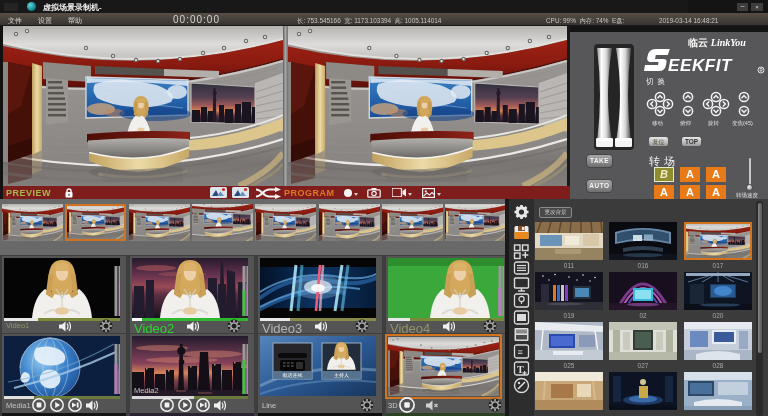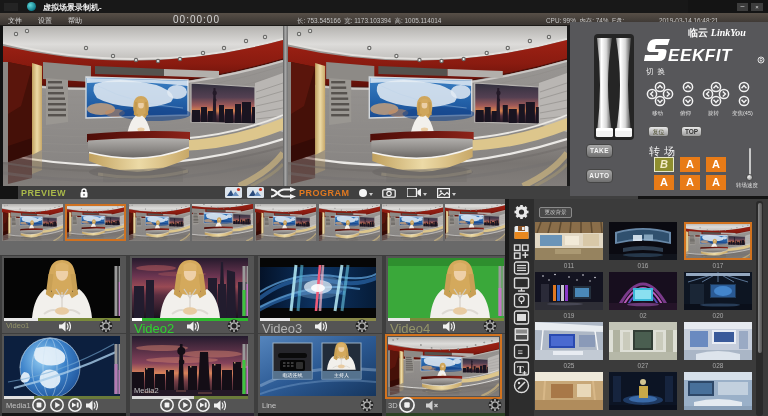--- a/index.html
+++ b/index.html
@@ -254,21 +254,21 @@
 <div class="a" style="left:0;top:26px;width:3px;height:160px;background:#111"></div>
 <svg class="a" style="left:3px;top:26px" width="280" height="160" viewBox="0 0 280 160" preserveAspectRatio="none">
     <use href="#stud"></use>
   </svg>
 <div class="a" style="left:283px;top:26px;width:5px;height:160px;background:linear-gradient(90deg,#5a5a5a,#a9a9a9 45%,#707070)"></div>
 <svg class="a" style="left:288px;top:26px" width="279" height="160" viewBox="2 0 278 160" preserveAspectRatio="none">
     <use href="#stud"></use>
   </svg>
 <div class="a" style="left:567px;top:26px;width:3px;height:174px;background:#1a1a1a"></div>
 
-<div class="a" style="left:18px;top:186px;width:620px;height:13px;background:#404040">
+<div class="a" style="left:3px;top:186px;width:620px;height:13px;background:#7f1d1d">
  <div class="a" style="left:3px;top:2px;font-size:9px;font-weight:bold;color:#a9b84a;letter-spacing:.5px">PREVIEW</div>
  <svg class="ic" style="left:61px;top:1.5px" width="10" height="10" viewBox="0 0 10 10">
       <rect x="1.5" y="4" width="7" height="5.5" rx="1" fill="#fff"></rect>
       <path d="M3,4.5 V3 a2,2 0 0 1 4,0 V4.5" fill="none" stroke="#fff" stroke-width="1.4"></path>
       <rect x="4.3" y="5.8" width="1.4" height="2" fill="#565656"></rect>
     </svg>
  <svg class="ic" style="left:207px;top:1px" width="17" height="11" viewBox="0 0 17 11">
       <rect x="0" y="0" width="17" height="11" rx="1.5" fill="#dce4ec"></rect>
       <path d="M2,9 L6,3 L9,9 Z" fill="#2a4a7a"></path>
       <path d="M7,9 L10.5,4.5 L14,9 Z" fill="#6a90c0"></path>
@@ -304,21 +304,21 @@
     </svg>
  <div class="a" style="left:405px;top:7px;width:0;height:0;border-left:2.5px solid transparent;border-right:2.5px solid transparent;border-top:3px solid #ccc"></div>
  <svg class="ic" style="left:419px;top:1.5px" width="13" height="10" viewBox="0 0 13 10">
       <rect x=".6" y=".6" width="11.8" height="8.8" fill="none" stroke="#f0f0f0" stroke-width="1.2"></rect>
       <circle cx="3.8" cy="3.4" r="1.1" fill="#f0f0f0"></circle>
       <path d="M1.5,8 L5,5 L7.5,7 L10,4.5 L12,6.5" fill="none" stroke="#f0f0f0" stroke-width="1.1"></path>
     </svg>
  <div class="a" style="left:434px;top:7px;width:0;height:0;border-left:2.5px solid transparent;border-right:2.5px solid transparent;border-top:3px solid #ccc"></div>
 </div>
 
-<div class="a" style="left:570px;top:22px;width:198px;height:174px;background:#57575a">
+<div class="a" style="left:570px;top:32px;width:198px;height:174px;background:#57575a">
  <svg class="a" style="left:24px;top:12px" width="40" height="106" viewBox="0 0 40 106">
   <rect x="0" y="0" width="40" height="106" rx="4" fill="#252525"></rect>
   <path d="M3,4 h15 q-4,24 -4,47 q0,23 4,47 h-15 q3,-24 3,-47 q0,-23 -3,-47 Z" fill="url(#gchrome)"></path>
   <path d="M37,4 h-15 q4,24 4,47 q0,23 -4,47 h15 q-3,-24 -3,-47 q0,-23 3,-47 Z" fill="url(#gchrome)"></path>
   <rect x="2" y="94" width="17" height="9" rx="1.5" fill="#f4f4f4"></rect>
       <rect x="21" y="94" width="17" height="9" rx="1.5" fill="#f4f4f4"></rect>
   <rect x="2" y="94" width="17" height="3" rx="1.5" fill="#ffffff"></rect>
       <rect x="21" y="94" width="17" height="3" rx="1.5" fill="#ffffff"></rect>
  </svg>
  <div class="a" style="left:16px;top:122px;width:27px;height:14px;background:linear-gradient(#a8a8a8,#707070);border:1px solid #454545;border-radius:4px;color:#f5f5f5;font-size:6.5px;font-weight:bold;text-align:center;line-height:12px;letter-spacing:.5px">TAKE</div>

